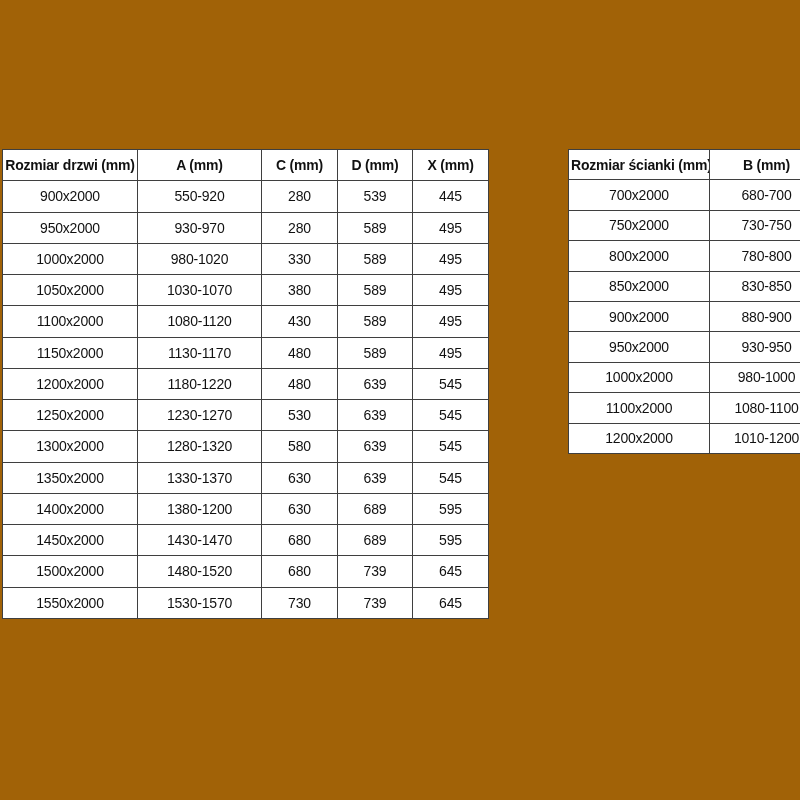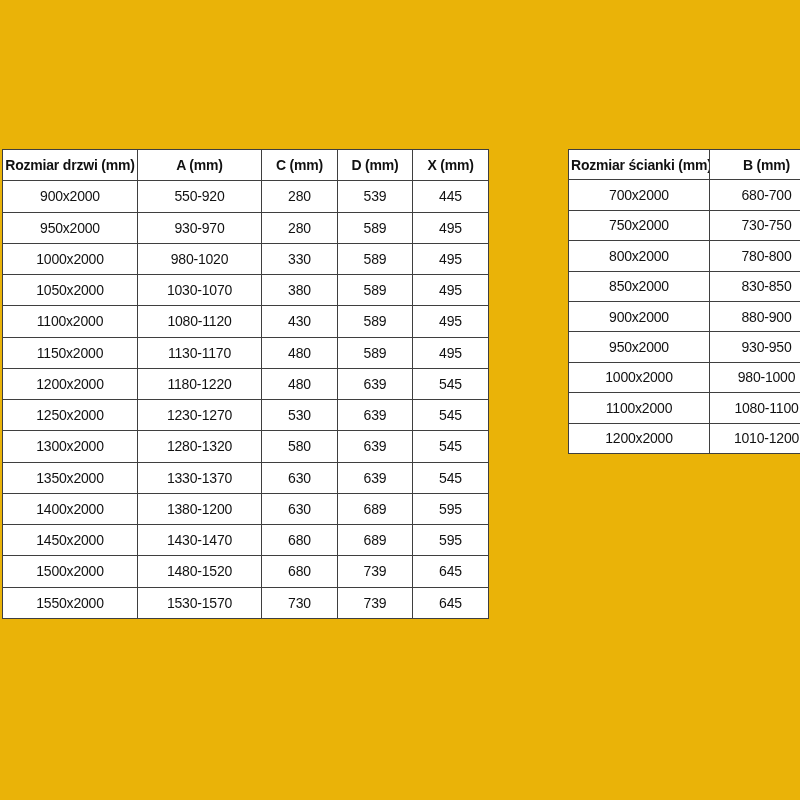--- a/index.html
+++ b/index.html
@@ -7,21 +7,21 @@
     padding: 0;
     background: #ffffff;
     width: 800px;
     height: 800px;
     font-family: "Liberation Sans", sans-serif;
   }
   .page {
     position: relative;
     width: 800px;
     height: 800px;
-    background: #eab308;
+    background: #a16207;
     overflow: hidden;
   }
   table.spec {
     position: absolute;
     border-collapse: collapse;
     table-layout: fixed;
     background: #ffffff;
   }
   table.spec th, table.spec td {
     border: 1px solid #3f3f3f;

